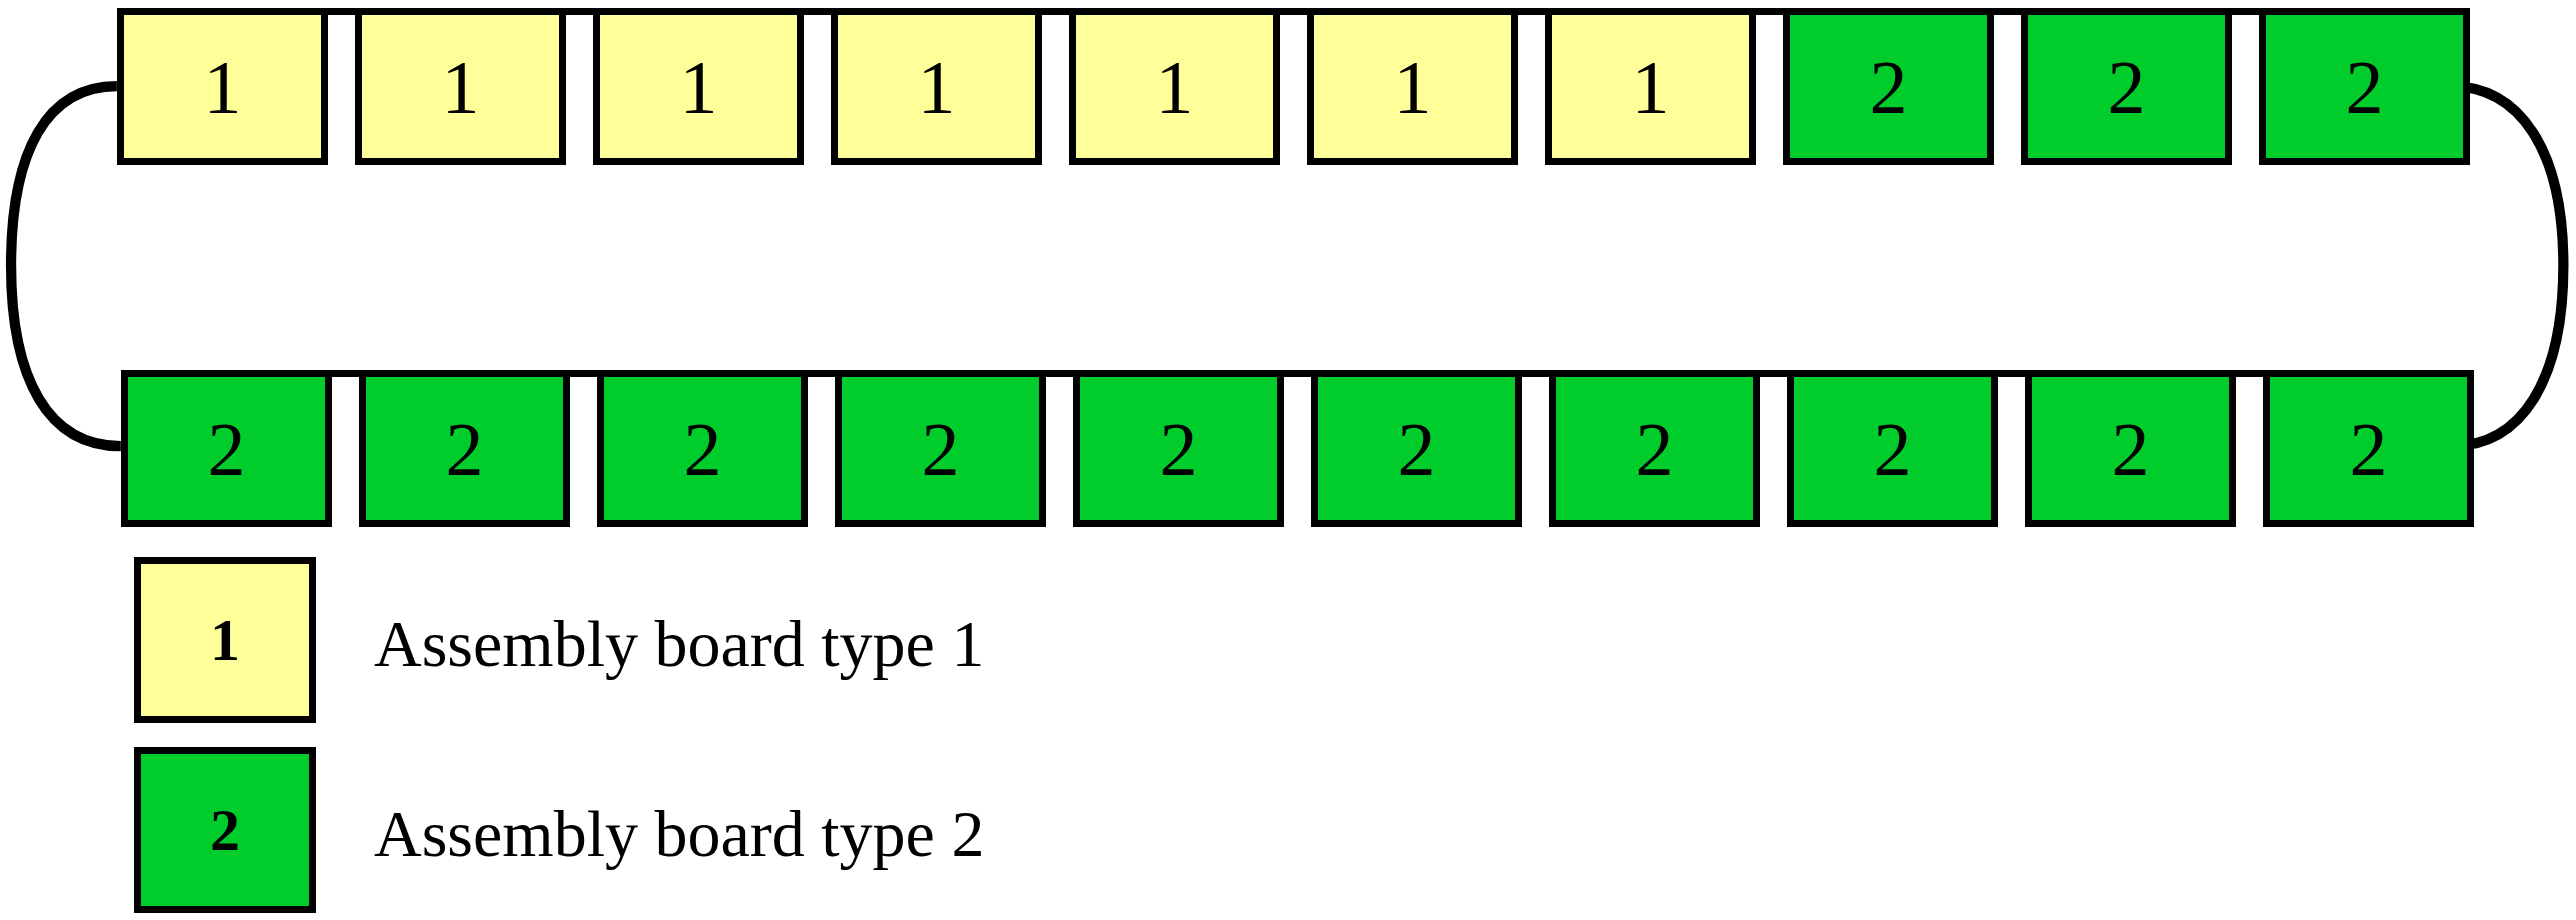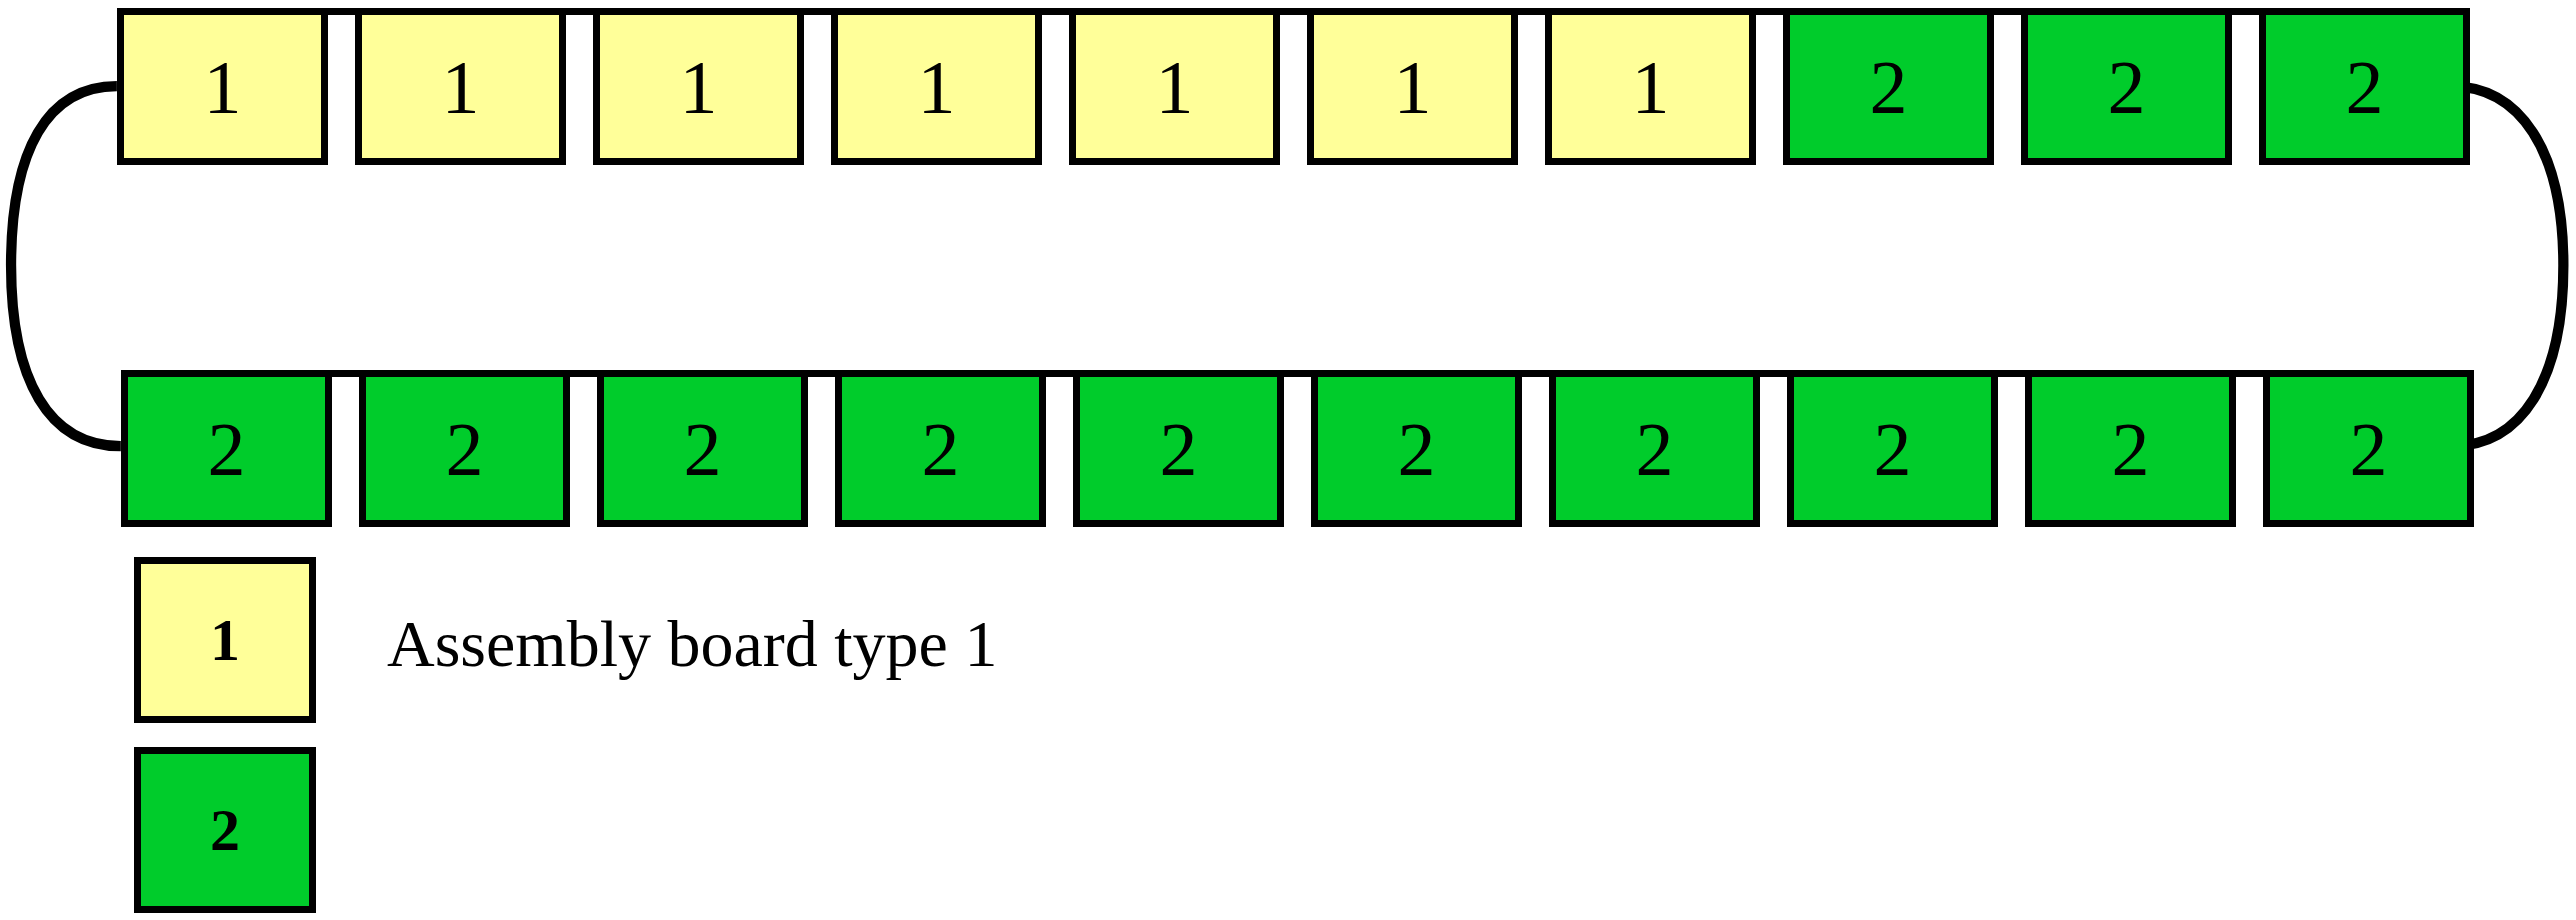--- a/index.html
+++ b/index.html
@@ -87,21 +87,21 @@
     justify-content: center;
     font-size: 60px;
     font-weight: bold;
     color: #000000;
     font-family: "Liberation Serif", "DejaVu Serif", serif;
   }
   .legend-swatch.t1 { background: #ffff99; }
   .legend-swatch.t2 { background: #00cc2b; }
   .legend-label {
     position: absolute;
-    left: 253px;
+    left: 240px;
     top: 49px;
     font-size: 66px;
     color: #000000;
     white-space: nowrap;
     font-family: "Liberation Serif", "DejaVu Serif", serif;
   }
 </style>
 </head>
 <body>
 
@@ -196,17 +196,18 @@
     </div>
   </div>
 
   <div id="legend">
     <div class="legend-row">
       <div class="legend-swatch t1">1</div>
       <div class="legend-label">Assembly board type 1</div>
     </div>
     <div class="legend-row">
       <div class="legend-swatch t2">2</div>
+      <div class="legend-label">Assembly board type 2</div>
     </div>
   </div>
 
 </div>
 
 
 </body></html>

